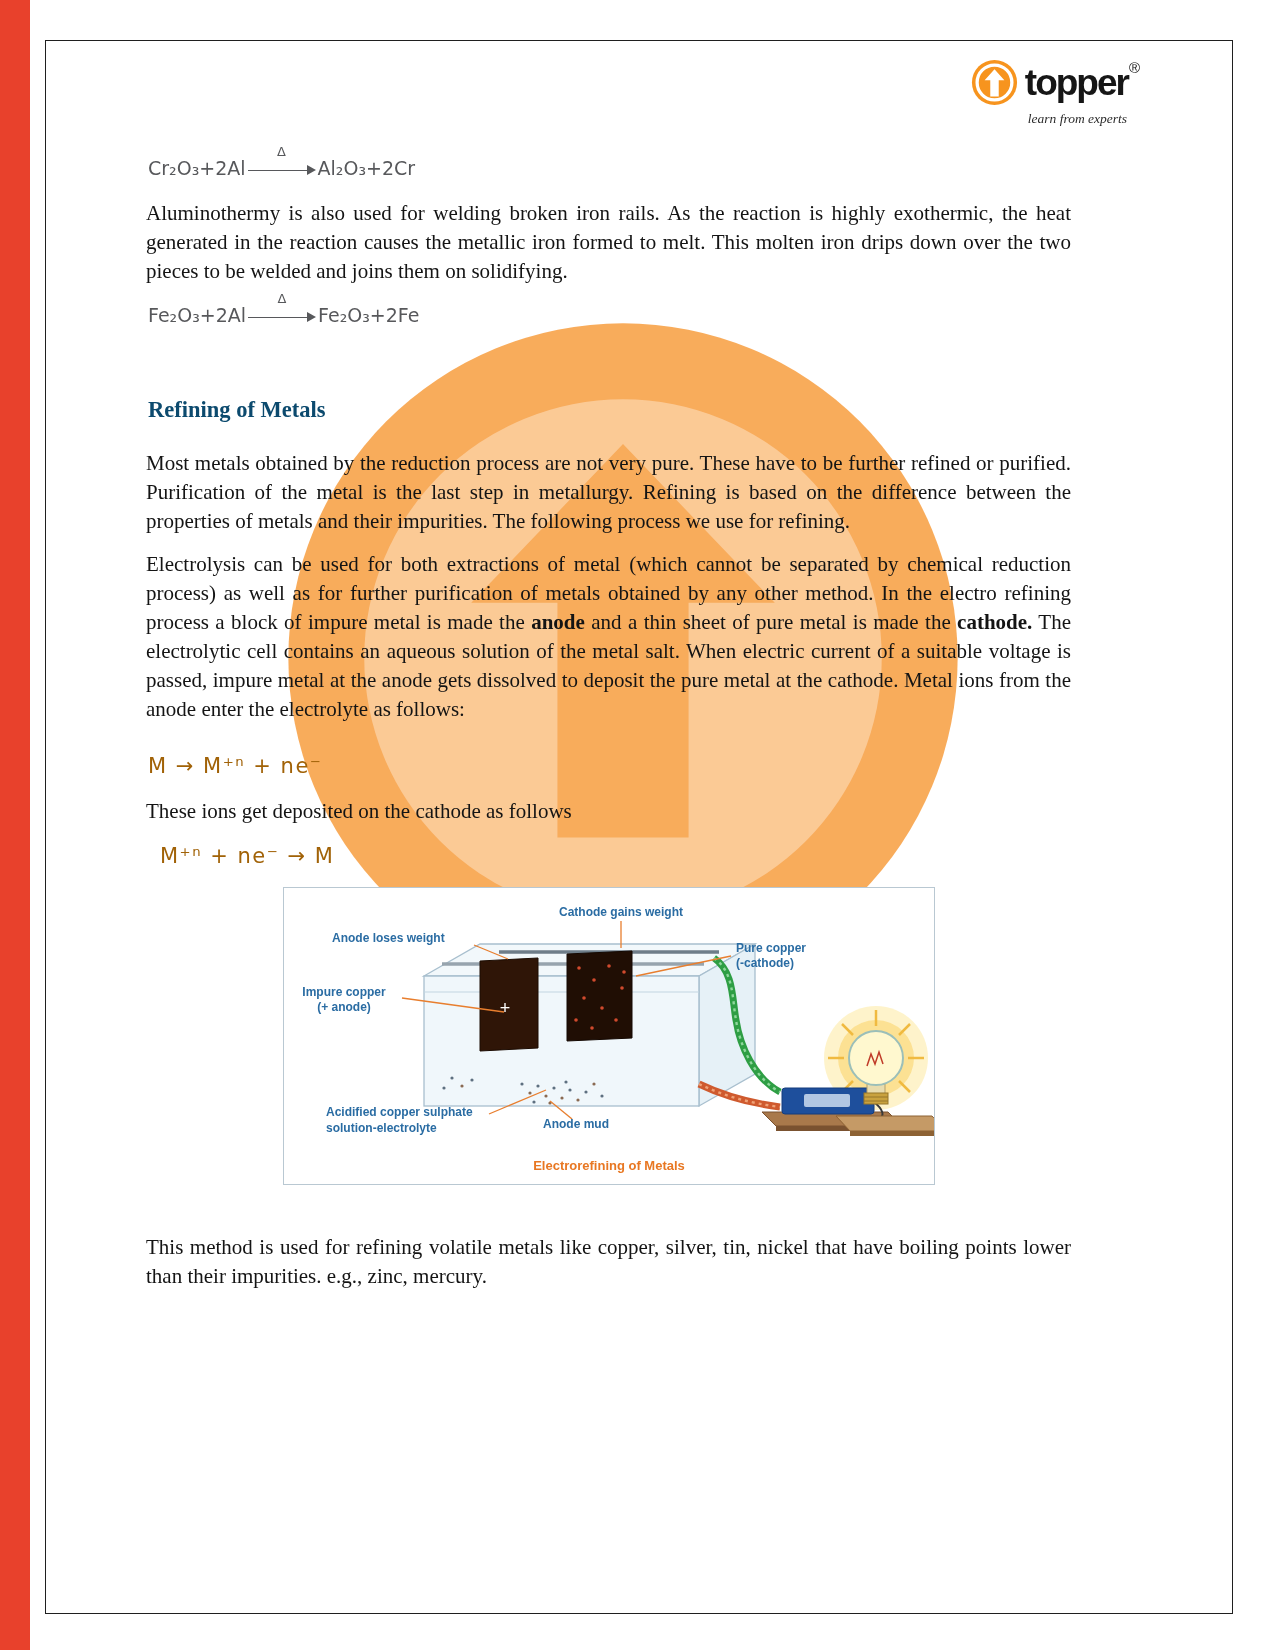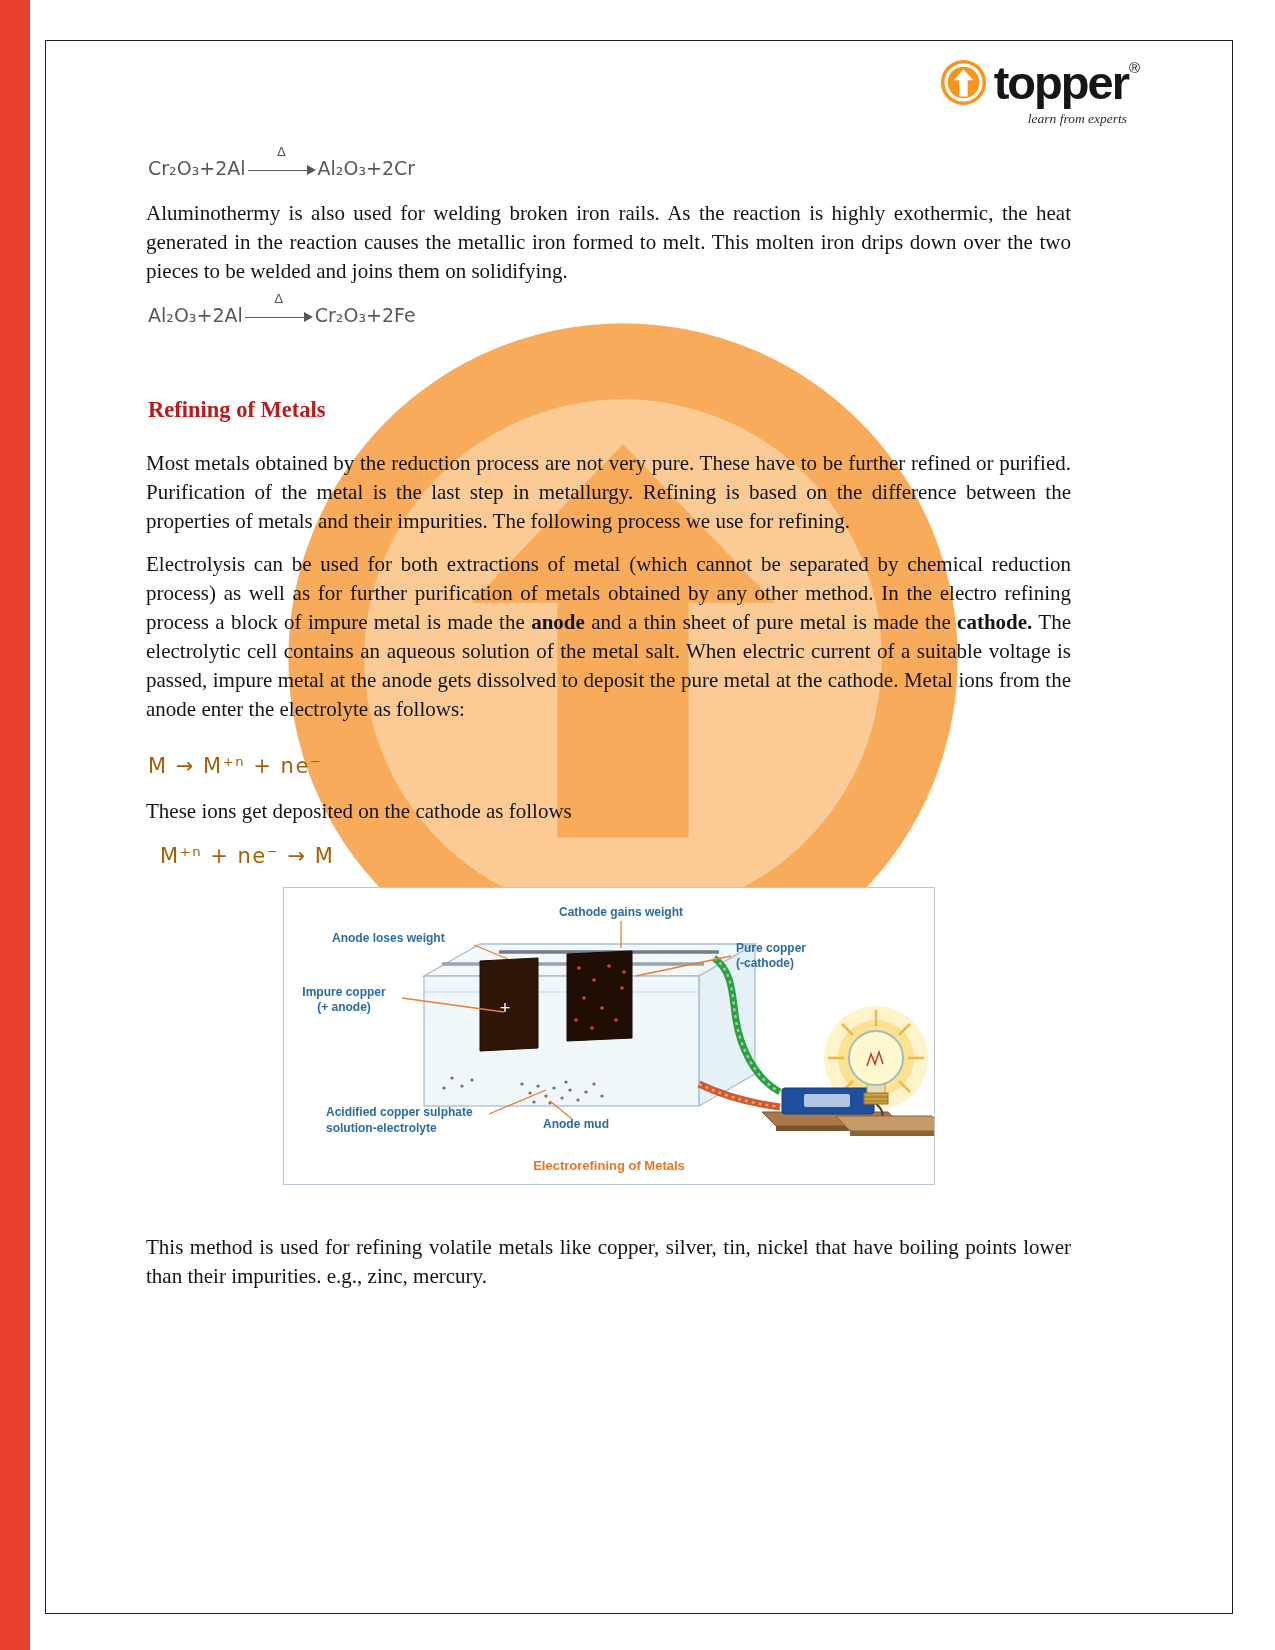--- a/index.html
+++ b/index.html
@@ -20,21 +20,21 @@
     position:absolute; left:232px; top:272px; width:690px; height:690px;
     z-index:0; opacity:0.92; pointer-events:none;
   }
   .brand {
     position:absolute; top:18px; right:92px; z-index:2;
     display:flex; align-items:center;
   }
   .brand-icon svg { display:block; }
   .brand-text {
     font-family:"Liberation Sans", sans-serif; font-weight:bold;
-    font-size:47px; letter-spacing:-2px; color:#161616; margin-left:7px; line-height:1;
+    font-size:37px; letter-spacing:-2px; color:#161616; margin-left:7px; line-height:1;
   }
   .brand-reg {
     font-family:"Liberation Sans", sans-serif; font-size:15px;
     color:#161616; align-self:flex-start; margin-top:0px; margin-left:1px;
   }
   .brand-tagline {
     position:absolute; right:13px; top:52px;
     font-family:"Liberation Serif", serif; font-style:italic;
     font-size:13.5px; color:#2b2b2b; white-space:nowrap;
   }
@@ -63,21 +63,21 @@
     border-left:9px solid #57585b;
     border-top:5px solid transparent; border-bottom:5px solid transparent;
   }
   .rxn-arrow .delta {
     position:absolute; top:-12px; left:50%; transform:translateX(-50%);
     font-size:13px; line-height:1; color:#57585b;
   }
   .para { margin:0 0 14px 0; }
   .section-heading {
     font-weight:bold; font-size:22.5px; text-align:left;
-    margin:64px 0 24px 0; color:#b91c1c;
+    margin:64px 0 24px 0; color:#0c4a6e;
   }
   .section-heading.refining { margin:64px 0 24px 2px; }
   .section-heading.electro { margin:44px 0 0 0; }
   .ion {
     font-family:"DejaVu Sans", sans-serif; font-size:21px; color:#a16207;
     letter-spacing:1.5px; text-align:left; margin:28px 0 16px 2px;
   }
   .ion.second { margin:16px 0 8px 14px; }
   .para.deposit { margin:0 0 0 0; }
   .para.impurities { margin:8px 0 16px 0; }
@@ -118,21 +118,21 @@
 
   <main class="content">
 
     <div class="equation">
       <span>Cr₂O₃+2Al</span><span class="rxn-arrow"><span class="delta">Δ</span></span><span>Al₂O₃+2Cr</span>
     </div>
 
     <p class="para">Aluminothermy is also used for welding broken iron rails.  As the reaction is highly exothermic, the heat generated in the reaction causes the metallic iron formed to melt. This molten iron drips down over the two pieces to be welded and joins them on solidifying.</p>
 
     <div class="equation second">
-      <span>Al₂O₃+2Al</span><span class="rxn-arrow"><span class="delta">Δ</span></span><span>Cr₂O₃+2Fe</span>
+      <span>Fe₂O₃+2Al</span><span class="rxn-arrow"><span class="delta">Δ</span></span><span>Fe₂O₃+2Fe</span>
     </div>
 
     <h3 class="section-heading refining">Refining of Metals</h3>
 
     <p class="para">Most metals obtained by the reduction process are not very pure. These have to be further refined or purified. Purification of the metal is the last step in metallurgy. Refining is based on the difference between the properties of metals and their impurities. The following process we use for refining.</p>
 
 
     <p class="para"><span>Electrolysis can be used for both extractions of metal (which cannot be separated by chemical reduction process) as well as for further purification of metals obtained by any other method. In the electro refining process a block of impure metal is made the </span><b>anode</b><span> and a thin sheet of pure metal is made the </span><b>cathode.</b><span> The electrolytic cell contains an aqueous solution of the metal salt. When electric current of a suitable voltage is passed, impure metal at the anode gets dissolved to deposit the pure metal at the cathode. Metal ions from the anode enter the electrolyte as follows:</span></p>
 
     <div class="ion">M → M⁺ⁿ + ne⁻</div>

